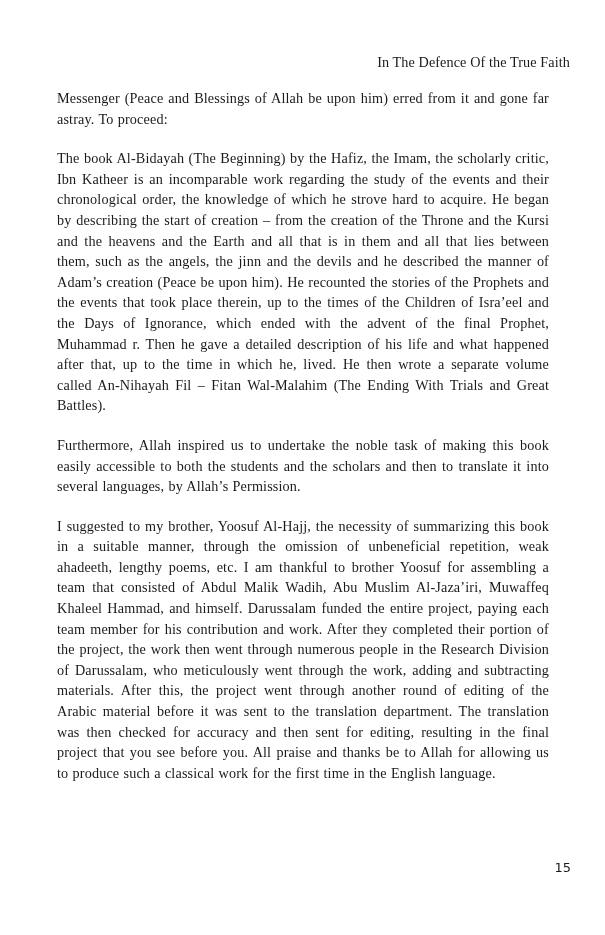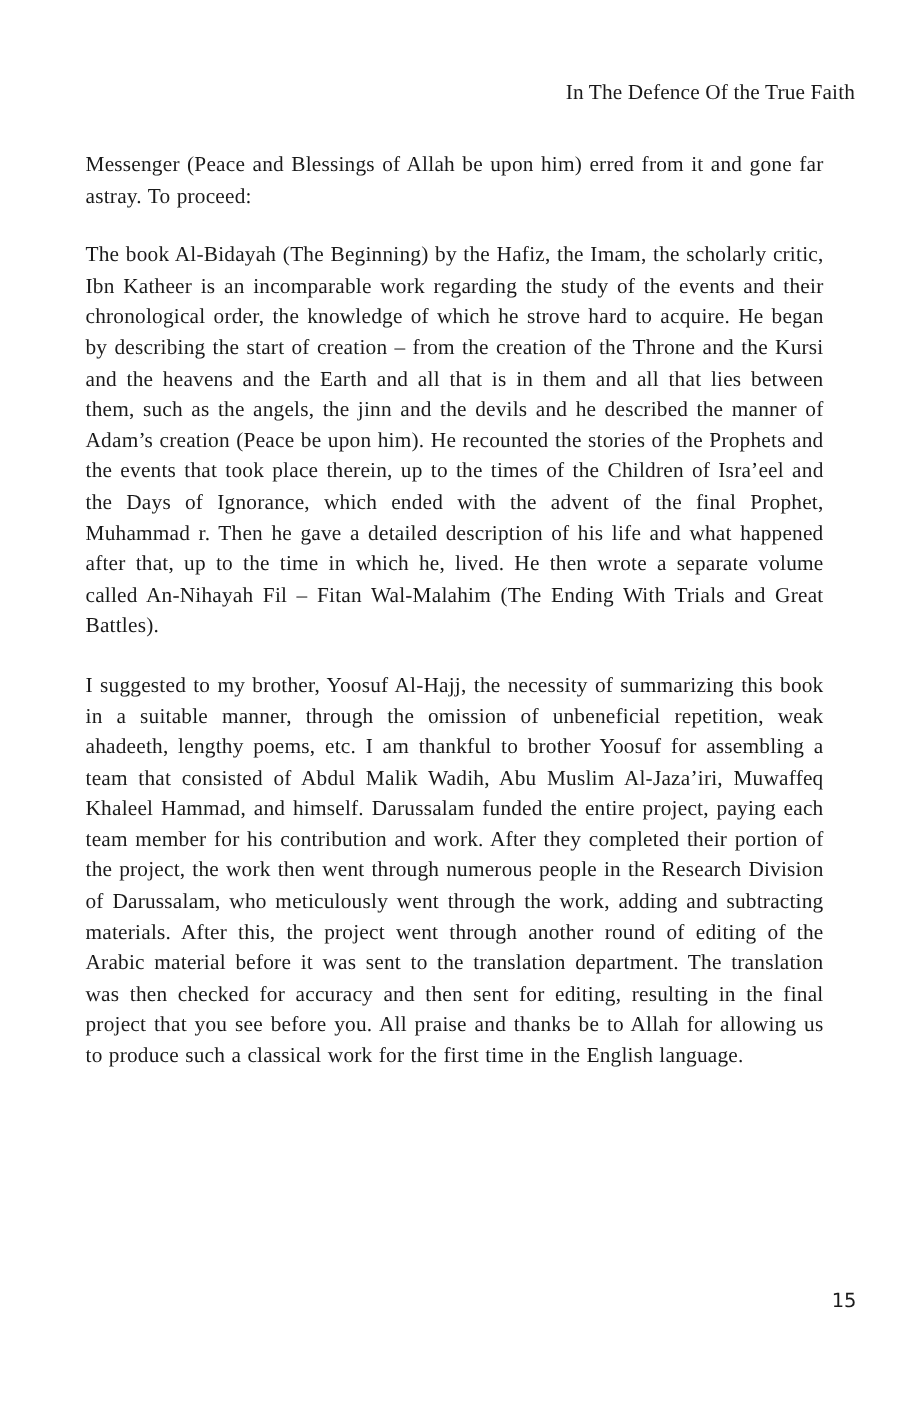--- a/index.html
+++ b/index.html
@@ -12,32 +12,33 @@
   }
   .running-header {
     position: absolute; right: 56px; top: 54px;
     font-size: 14.2px; letter-spacing: 0.1px; color: #1a1a1a;
   }
   .body-text {
     position: absolute; left: 57px; top: 88px; width: 492px;
     font-size: 14.2px; line-height: 20.6px; text-align: justify;
     letter-spacing: 0.15px; word-spacing: 0.5px;
   }
-  .body-text p { margin: 12px 0 19px 0; }
+  .body-text p { margin: 0 0 19px 0; }
   .page-number {
     position: absolute; right: 55px; top: 860px;
     font-family: "DejaVu Sans", sans-serif; font-size: 13px; color: #1a1a1a; text-align: center;
   }
 </style>
 </head>
 <body>
 
 <div class="page">
   <div class="running-header">In The Defence Of the True Faith</div>
 
   <div class="body-text">
     <p>Messenger (Peace and Blessings of Allah be upon him) erred from it and gone far astray. To proceed:</p>
     <p>The book Al-Bidayah (The Beginning) by the Hafiz, the Imam, the scholarly critic, Ibn Katheer is an incomparable work regarding the study of the events and their chronological order, the knowledge of which he strove hard to acquire. He began by describing the start of creation – from the creation of the Throne and the Kursi and the heavens and the Earth and all that is in them and all that lies between them, such as the angels, the jinn and the devils and he described the manner of Adam’s creation (Peace be upon him). He recounted the stories of the Prophets and the events that took place therein, up to the times of the Children of Isra’eel and the Days of Ignorance, which ended with the advent of the final Prophet, Muhammad r. Then he gave a detailed description of his life and what happened after that, up to the time in which he, lived. He then wrote a separate volume called An-Nihayah Fil – Fitan Wal-Malahim (The Ending With Trials and Great Battles).</p>
+    <p>Furthermore, Allah inspired us to undertake the noble task of making this book easily accessible to both the students and the scholars and then to translate it into several languages, by Allah’s Permission.</p>
     <p>I suggested to my brother, Yoosuf Al-Hajj, the necessity of summarizing this book in a suitable manner, through the omission of unbeneficial repetition, weak ahadeeth, lengthy poems, etc. I am thankful to brother Yoosuf for assembling a team that consisted of Abdul Malik Wadih, Abu Muslim Al-Jaza’iri, Muwaffeq Khaleel Hammad, and himself. Darussalam funded the entire project, paying each team member for his contribution and work. After they completed their portion of the project, the work then went through numerous people in the Research Division of Darussalam, who meticulously went through the work, adding and subtracting materials. After this, the project went through another round of editing of the Arabic material before it was sent to the translation department. The translation was then checked for accuracy and then sent for editing, resulting in the final project that you see before you. All praise and thanks be to Allah for allowing us to produce such a classical work for the first time in the English language.</p>
   </div>
 
   <div class="page-number">15</div>
 </div>
 
 </body></html>

